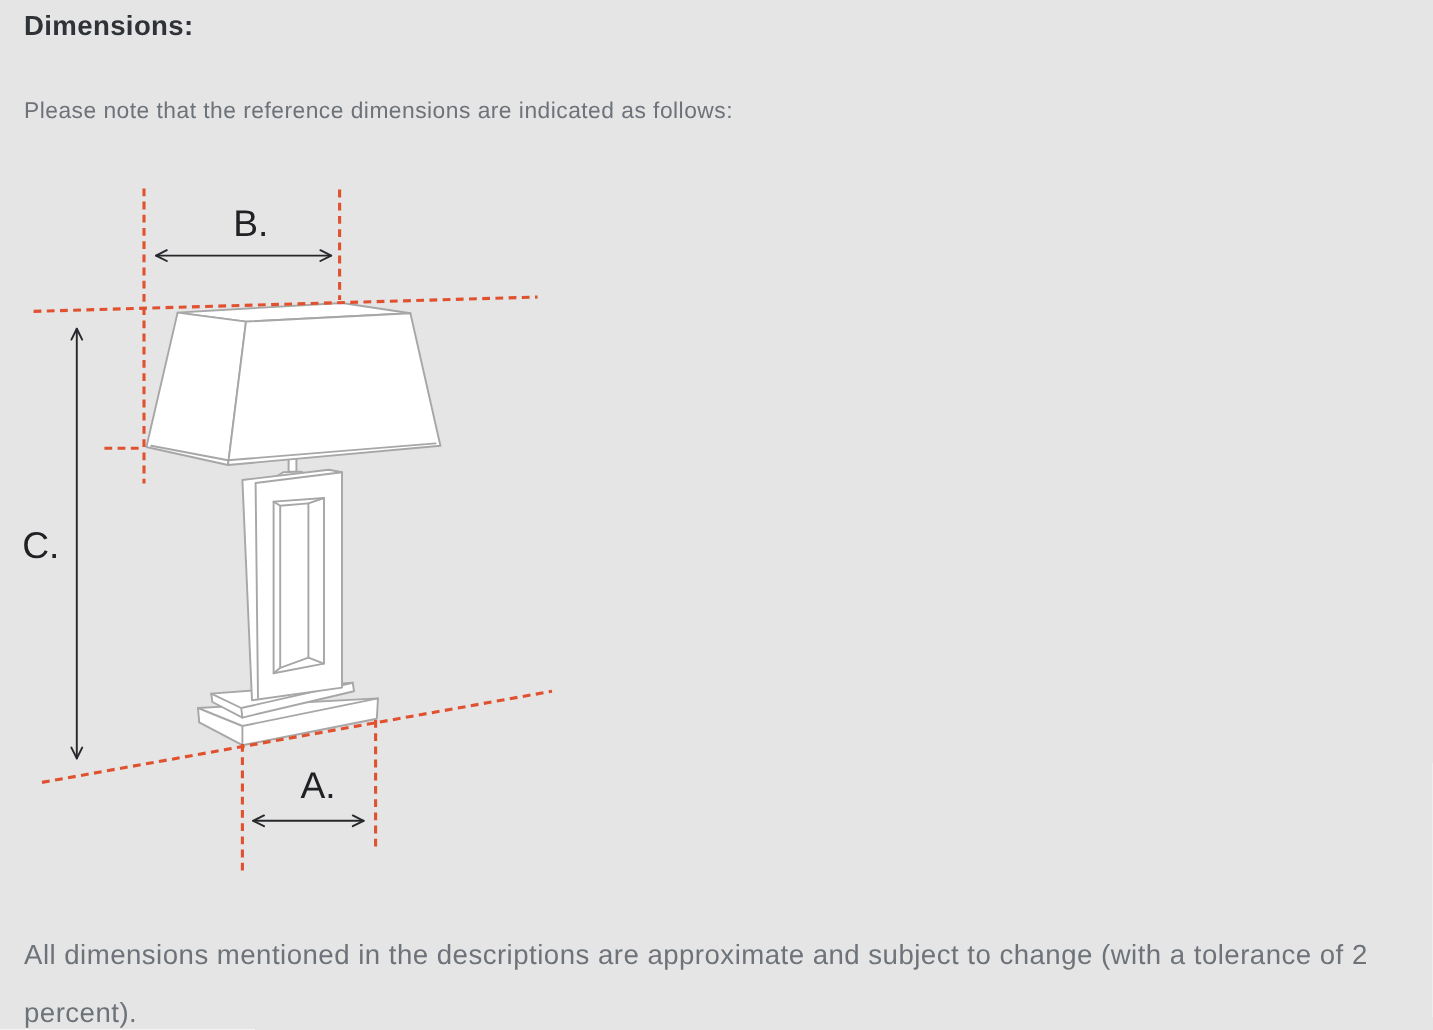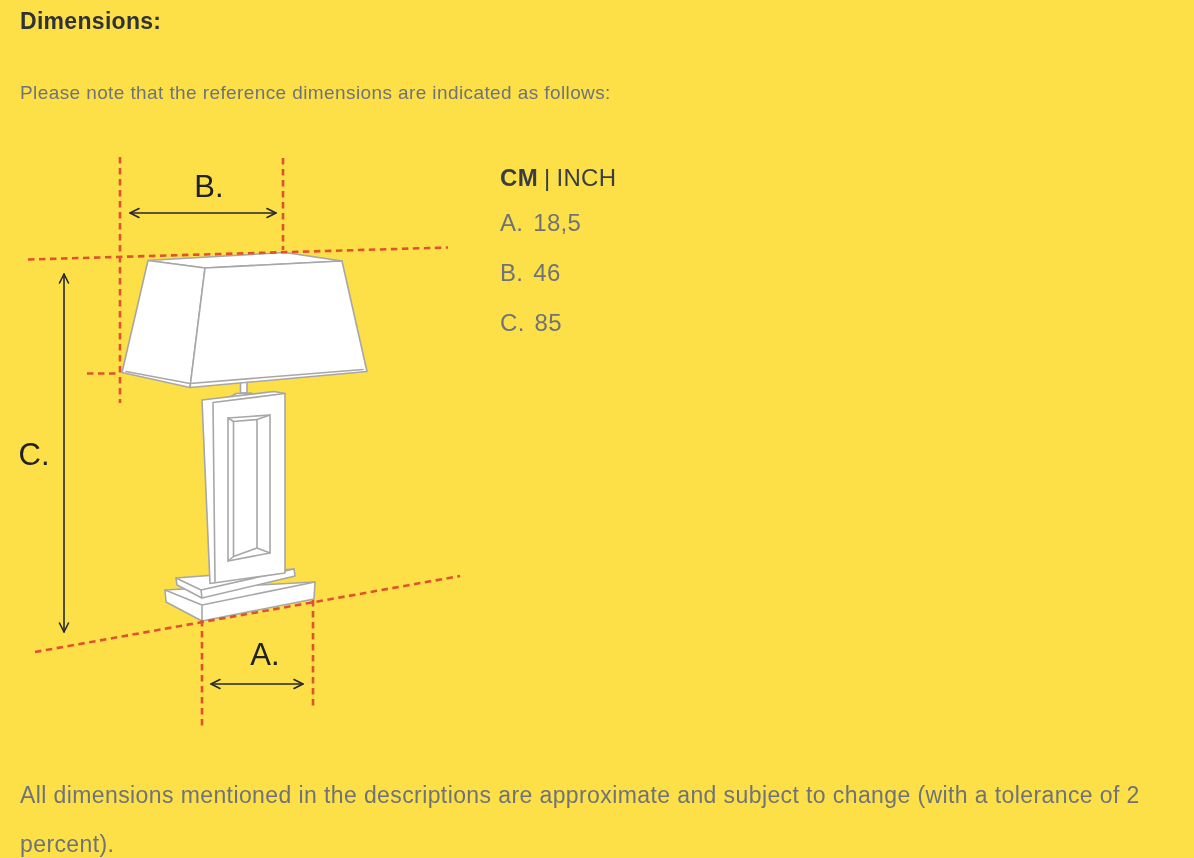--- a/index.html
+++ b/index.html
@@ -1,21 +1,21 @@
 <!DOCTYPE html>
 <html><head>
 <meta charset="utf-8">
 <style>
   * { margin: 0; padding: 0; box-sizing: border-box; }
   html, body { background: #ffffff; }
   .page {
     position: relative;
     width: 1194px;
     height: 858px;
-    background: #fde047;
+    background: #e5e5e5;
     font-family: "Liberation Sans", "DejaVu Sans", sans-serif;
     overflow: hidden;
   }
   .heading {
     position: absolute;
     left: 20px; top: 8px;
     font-size: 23px;
     font-weight: bold;
     color: #2f3237;
     letter-spacing: 0.3px;
@@ -138,30 +138,16 @@
         <path d="M220 679.5 L211 684 L220 688.5"></path>
         <path d="M294 679.5 L303 684 L294 688.5"></path>
       </g>
     </g>
 
     <text class="dim-letter" x="209" y="197" text-anchor="middle">B.</text>
     <text class="dim-letter" x="34" y="465" text-anchor="middle">C.</text>
     <text class="dim-letter" x="265" y="665" text-anchor="middle">A.</text>
   </svg>
 
-  <div class="dims-panel">
-    <div class="units-line">
-      <span class="units-cm">CM</span><span class="units-sep">|</span><span class="units-inch">INCH</span>
-    </div>
-    <div class="dim-row">
-      <span class="dim-label">A.</span><span class="dim-value">18,5</span>
-    </div>
-    <div class="dim-row">
-      <span class="dim-label">B.</span><span class="dim-value">46</span>
-    </div>
-    <div class="dim-row">
-      <span class="dim-label">C.</span><span class="dim-value">85</span>
-    </div>
-  </div>
 
   <div class="footer-note">All dimensions mentioned in the descriptions are approximate and subject to change (with a tolerance of 2 percent).</div>
 
 </div>
 
 </body></html>

